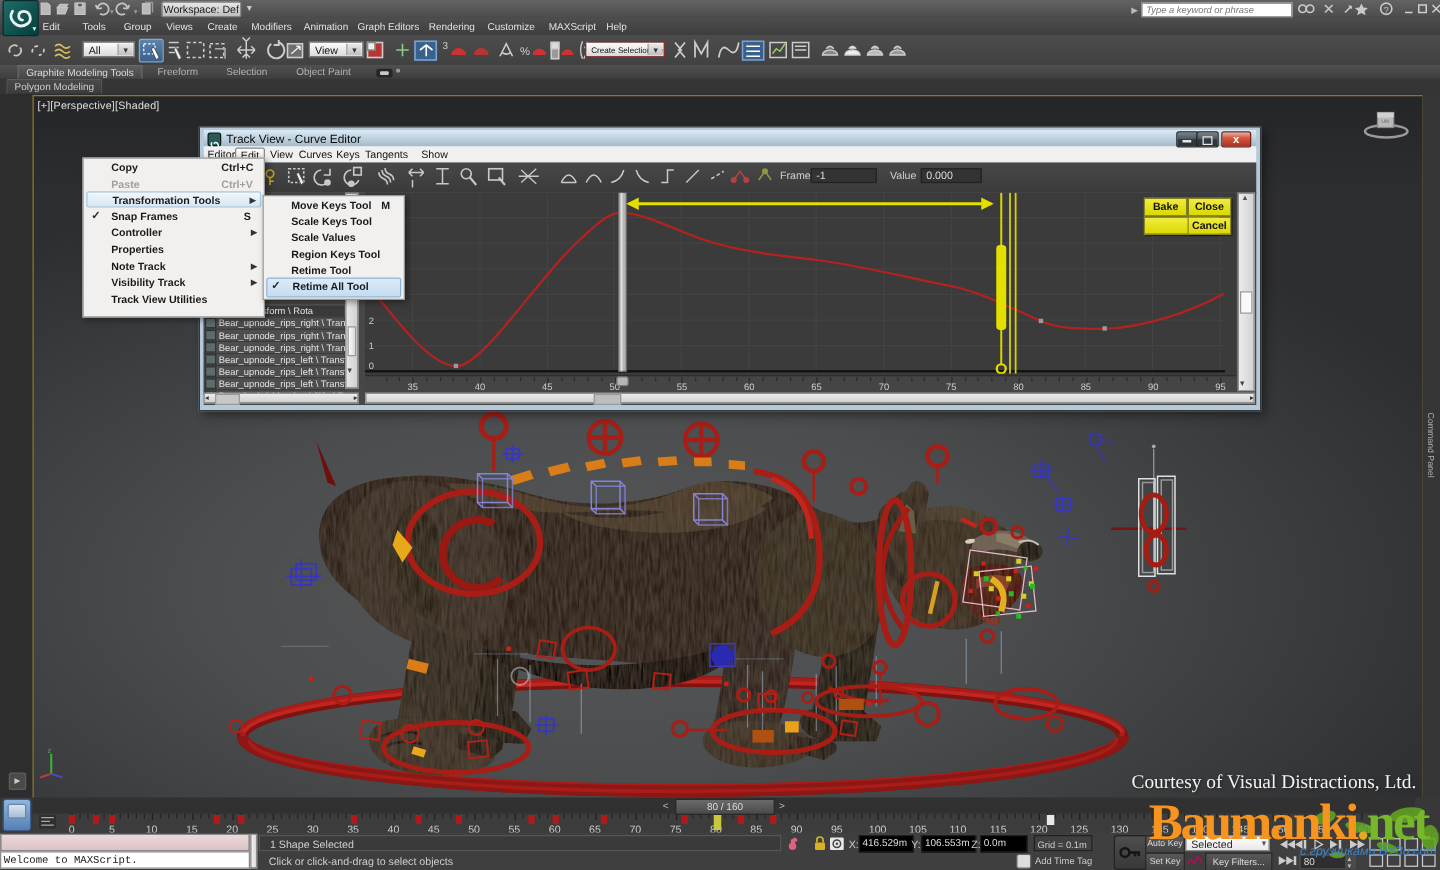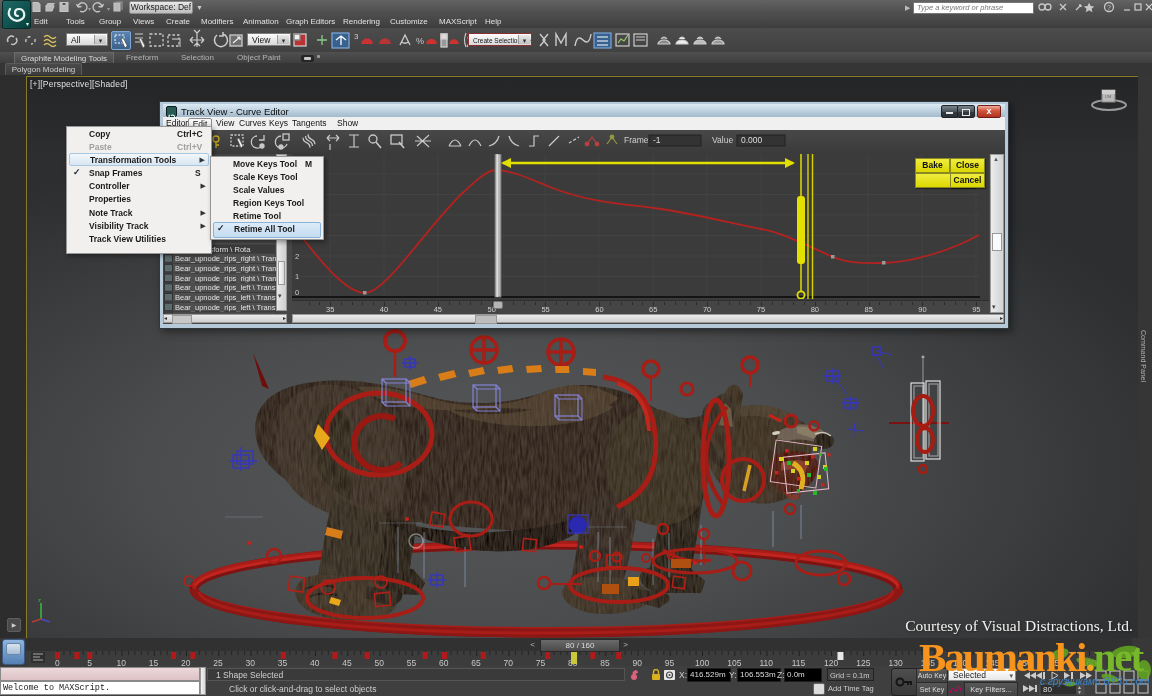--- a/index.html
+++ b/index.html
@@ -1039,21 +1039,21 @@
       </svg>
     <div class="abs" style="left:527px;top:1px;width:11px;height:11px;color:#bbb;font-size:8px;text-align:center;line-height:11px;">&lt;</div>
     <div class="abs" style="left:540px;top:1px;width:78px;height:11px;background:linear-gradient(#6a6a6a,#4a4a4a);border:1px solid #2a2a2a;color:#ddd;font-size:8px;text-align:center;line-height:11px;">80 / 160</div>
     <div class="abs" style="left:620px;top:1px;width:11px;height:11px;color:#bbb;font-size:8px;text-align:center;line-height:11px;">&gt;</div>
   </div>
   <div class="abs" id="statusbar">
     <div class="abs" style="left:0;top:1px;width:200px;height:14px;background:linear-gradient(#ecd8da,#dcc2c6);border:1px solid #8a8a8a;box-sizing:border-box;"></div>
     <div class="abs" style="left:0;top:15px;width:200px;height:14px;background:#fff;border:1px solid #8a8a8a;box-sizing:border-box;font-family:'Liberation Mono',monospace;font-size:8.5px;color:#222;line-height:12px;padding-left:2px;">Welcome to MAXScript.</div>
     <div class="abs" style="left:200px;top:1px;width:6px;height:28px;background:linear-gradient(90deg,#f2f2f2,#d8d8d8);border:1px solid #999;box-sizing:border-box;"></div>
     <div class="abs" style="left:207px;top:2px;width:418px;height:13px;background:#3a3a3a;border:1px solid #555;color:#d0d0d0;font-size:8.5px;line-height:13px;padding-left:8px;box-sizing:border-box;">1 Shape Selected</div>
-    <div class="abs" style="left:221px;top:17px;width:598px;height:13px;color:#cfcfcf;font-size:8.5px;line-height:13px;padding-left:8px;">Click or click-and-drag to select objects</div>
+    <div class="abs" style="left:207px;top:17px;width:598px;height:13px;color:#cfcfcf;font-size:8.5px;line-height:13px;padding-left:8px;">Click or click-and-drag to select objects</div>
     <svg class="abs" style="left:630px;top:3px;" width="60" height="12" viewBox="0 0 60 12">
       <path d="M5 1 a3 3 0 0 1 3 3 l-1.5 0 a2 2 0 1 1 -2 -2 z" fill="#e06080"></path>
         <circle cx="4" cy="8" r="3" fill="#e06080"></circle>
       <rect x="22" y="5" width="8" height="6" fill="#d8b020" rx="1"></rect>
         <path d="M23.5 5 v-2 a2.5 2.5 0 0 1 5 0 v2" fill="none" stroke="#d8b020" stroke-width="1.4"></path>
       <rect x="34" y="1" width="11" height="10" fill="#e8e8e8" rx="1"></rect>
         <circle cx="39.5" cy="6" r="3" fill="none" stroke="#444" stroke-width="1.2"></circle>
         <circle cx="39.5" cy="6" r="1" fill="#444"></circle>
     </svg>
     <span class="abs" style="left:679px;top:4px;font-size:8.5px;color:#ccc;">X:</span>

